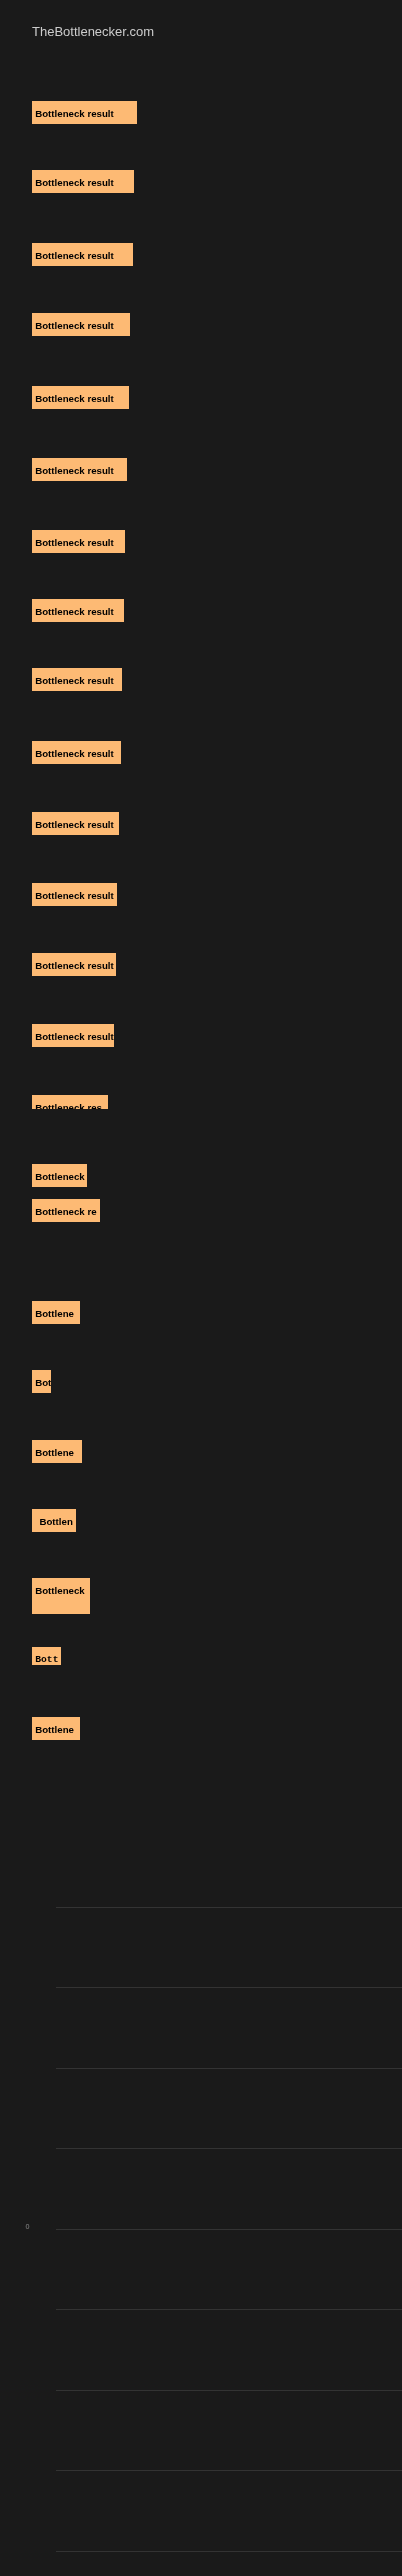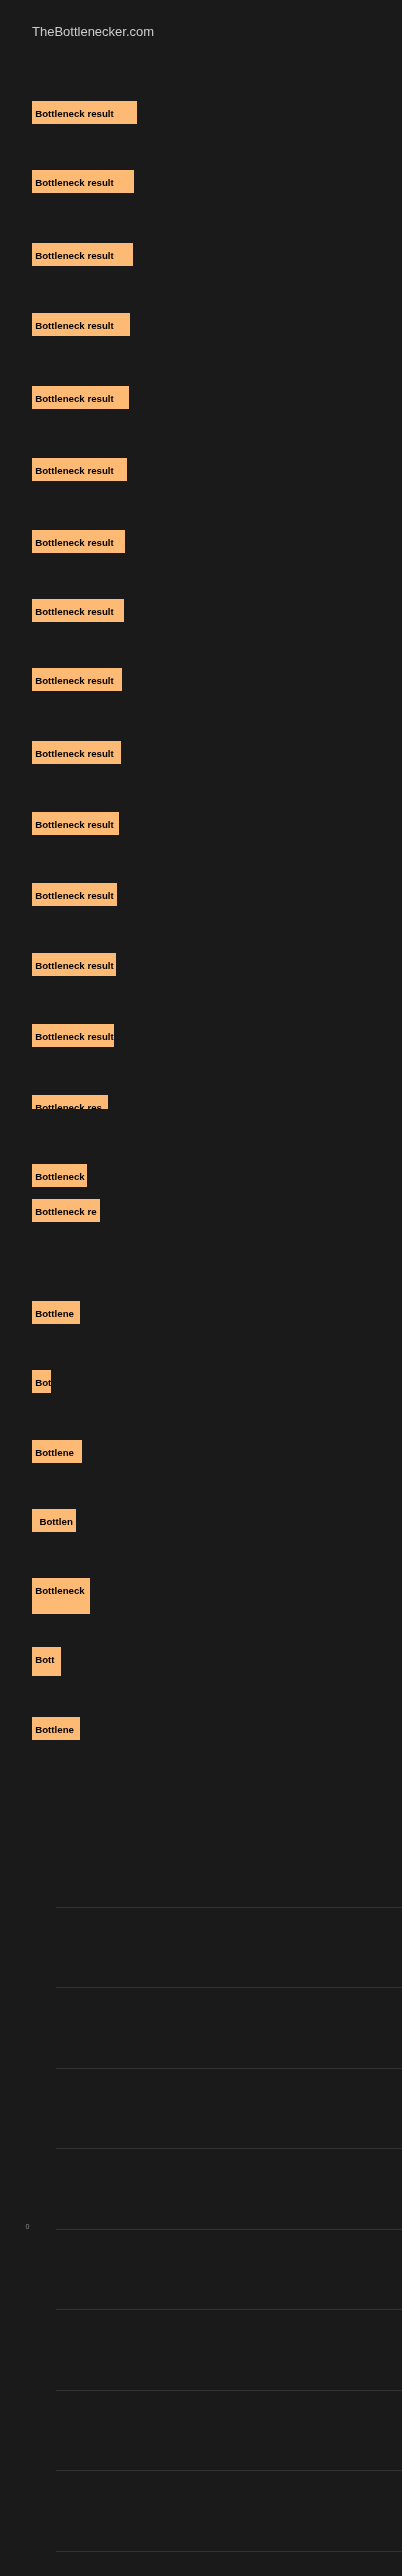--- a/index.html
+++ b/index.html
@@ -67,21 +67,21 @@
     <div class="bottleneck-item" style="top: 898px; width: 84px; height: 22.5px; line-height: 22.5px;">Bottleneck result</div>
     <div class="bottleneck-item" style="top: 969px; width: 82px; height: 22.5px; line-height: 22.5px;">Bottleneck result</div>
     <div class="bottleneck-item" style="top: 1040px; width: 76px; height: 14px; line-height: 22.5px;">Bottleneck res</div>
     <div class="bottleneck-item" style="top: 1109px; width: 55px; height: 22.5px; line-height: 22.5px;">Bottleneck</div>
     <div class="bottleneck-item" style="top: 1144px; width: 68px; height: 22.5px; line-height: 22.5px;">Bottleneck re</div>
     <div class="bottleneck-item" style="top: 1246px; width: 48px; height: 22.5px; line-height: 22.5px;">Bottlene</div>
     <div class="bottleneck-item" style="top: 1315px; width: 19px; height: 22.5px; line-height: 22.5px;">Bottl</div>
     <div class="bottleneck-item" style="top: 1385px; width: 50px; height: 22.5px; line-height: 22.5px;">Bottlene</div>
     <div class="bottleneck-item" style="top: 1454px; width: 44px; height: 22.5px; line-height: 22.5px; text-align: right;">Bottlen</div>
     <div class="bottleneck-item" style="top: 1523px; width: 58px; height: 36px; line-height: 22.5px;">Bottleneck</div>
-    <div class="bottleneck-item" style="top: 1592px; width: 29px; height: 29px; line-height: 22.5px;">Bott</div>
+    <div class="bottleneck-item" style="top: 1592px; width: 29px; height: 18px; line-height: 22.5px; font-family: Liberation Mono, monospace;">Bott</div>
     <div class="bottleneck-item" style="top: 1662px; width: 48px; height: 22.5px; line-height: 22.5px;">Bottlene</div>
     <div class="chart-line" style="top: 1852px; left: 24px; width: 370px;"></div>
     <div class="chart-line" style="top: 1932px; left: 24px; width: 370px;"></div>
     <div class="chart-line" style="top: 2013px; left: 24px; width: 370px;"></div>
     <div class="chart-line" style="top: 2093px; left: 24px; width: 370px;"></div>
     <div class="chart-line" style="top: 2174px; left: 24px; width: 370px;"></div>
     <div class="chart-line" style="top: 2254px; left: 24px; width: 370px;"></div>
     <div class="chart-line" style="top: 2335px; left: 24px; width: 370px;"></div>
     <div class="chart-line" style="top: 2415px; left: 24px; width: 370px;"></div>
     <div class="chart-line" style="top: 2496px; left: 24px; width: 370px;"></div>

